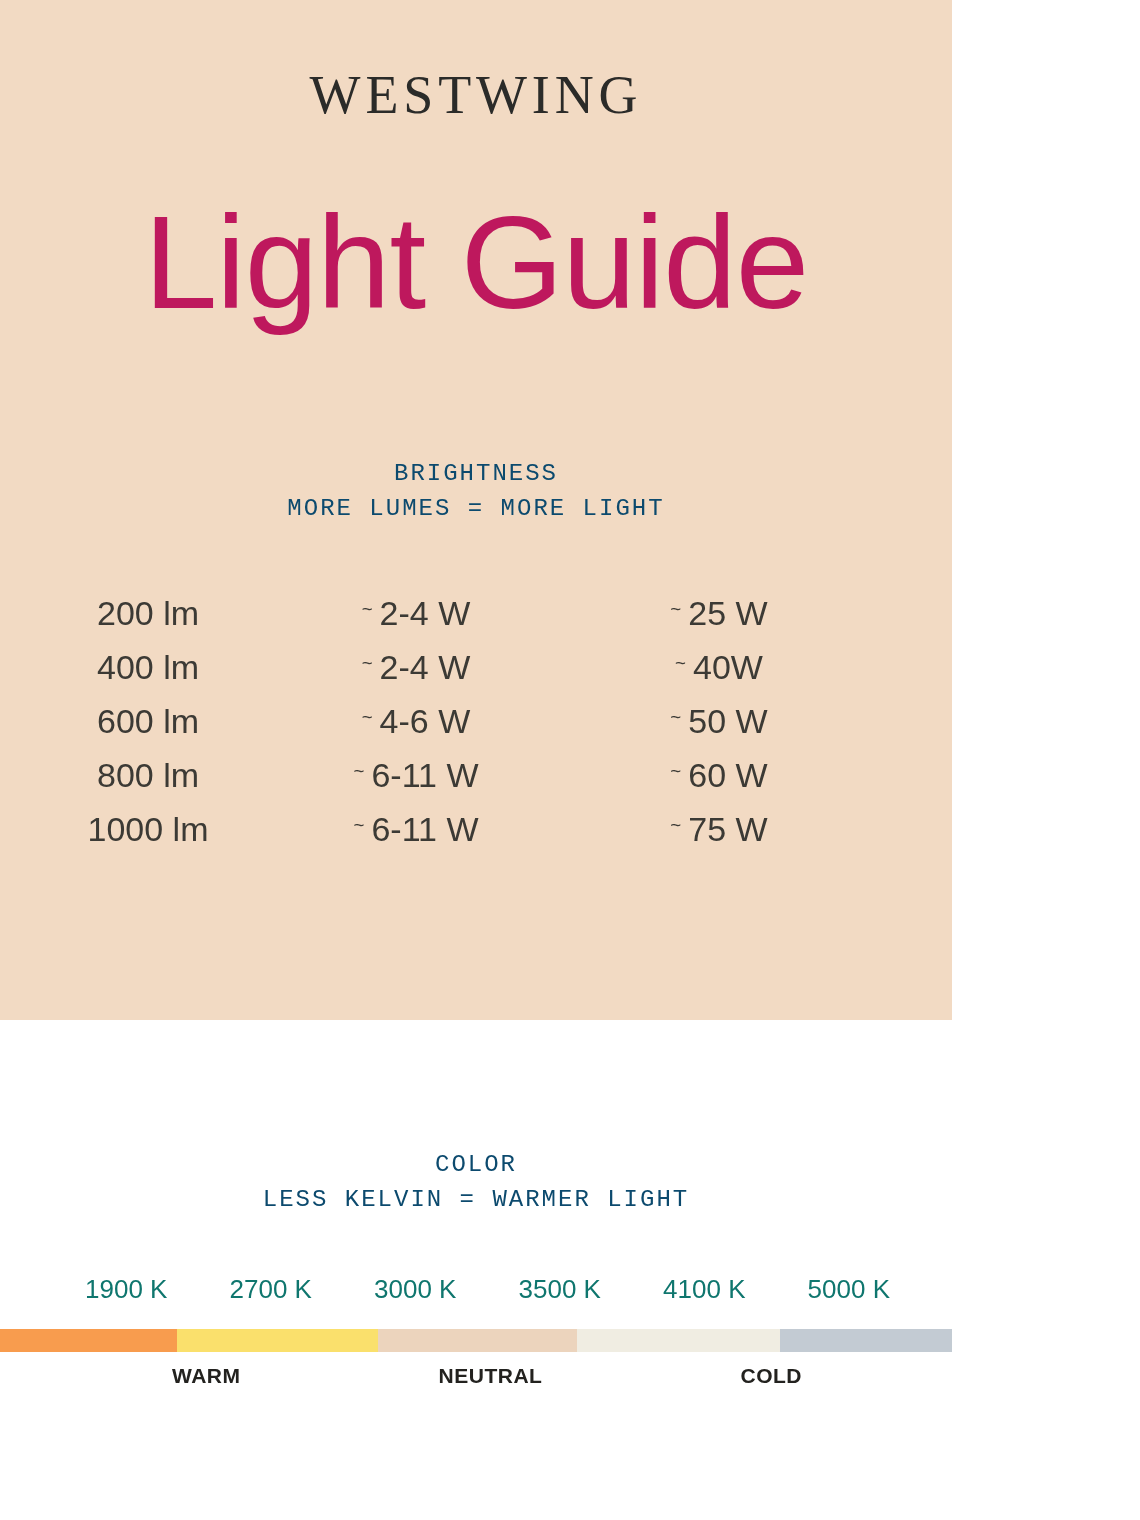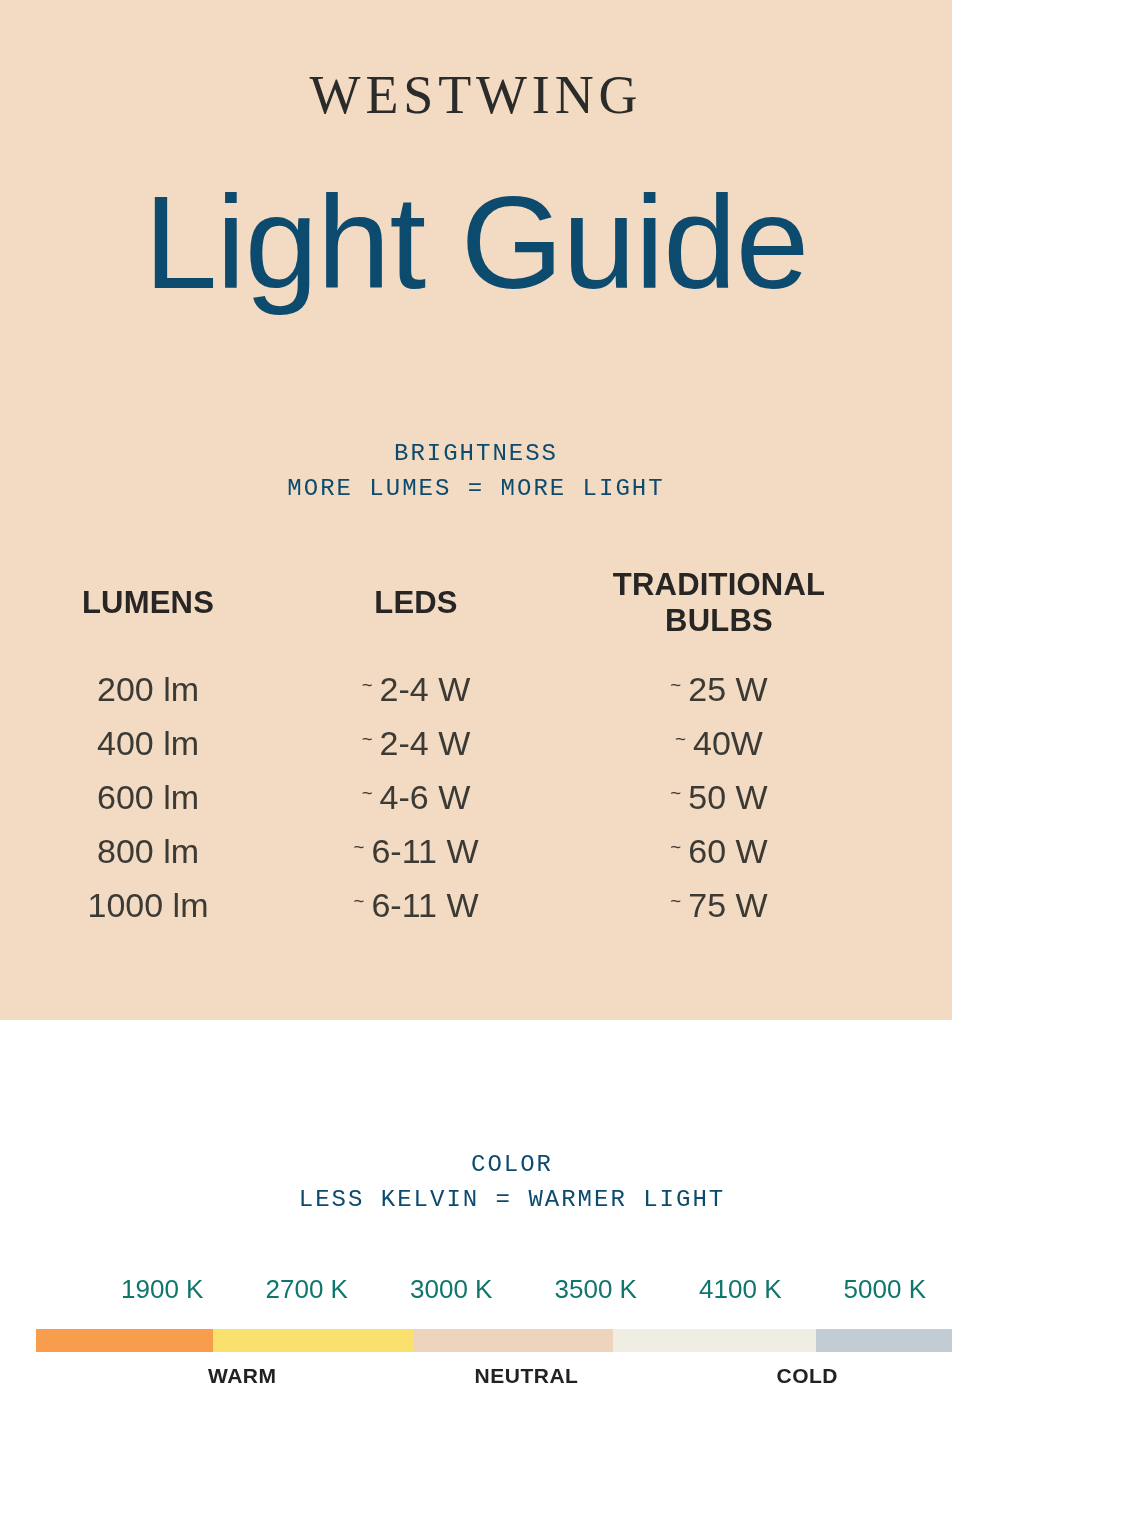--- a/index.html
+++ b/index.html
@@ -25,26 +25,26 @@
   .brand {
     padding-top: 66px;
     font-family: "Liberation Serif", serif;
     font-size: 54px;
     line-height: 1.1;
     letter-spacing: 0.09em;
     color: #2B2B29;
   }
 
   .title {
-    margin: 52px 0 0 0;
+    margin: 72px 0 0 0;
     font-weight: 400;
     font-size: 132px;
     line-height: 1.0;
     letter-spacing: -1px;
-    color: #0c4a6e;
+    color: #be185d;
   }
 
   .mono-block {
     font-family: Liberation Mono, monospace;
     color: #0c4a6e;
     font-size: 24px;
     line-height: 1.45;
     letter-spacing: 2px;
   }
   .section-top .mono-block { margin-top: 128px; }
@@ -136,25 +136,20 @@
 
     <h1 class="title">Light Guide</h1>
 
     <div class="mono-block">
       <div>BRIGHTNESS</div>
       <div>MORE LUMES = MORE LIGHT</div>
     </div>
 
     <div class="lumens-table">
 
-      <div class="t-row t-head">
-        <div class="th col-1">LUMENS</div>
-        <div class="th col-2">LEDS</div>
-        <div class="th col-3">TRADITIONAL BULBS</div>
-      </div>
 
       <div class="t-body">
 
         <div class="t-row">
           <div class="td col-1">200 lm</div>
           <div class="td col-2"><span class="approx">~</span><span>2-4 W</span></div>
           <div class="td col-3"><span class="approx">~</span><span>25 W</span></div>
         </div>
 
         <div class="t-row">
@@ -178,21 +173,21 @@
         <div class="t-row">
           <div class="td col-1">1000 lm</div>
           <div class="td col-2"><span class="approx">~</span><span>6-11 W</span></div>
           <div class="td col-3"><span class="approx">~</span><span>75 W</span></div>
         </div>
 
       </div>
     </div>
   </section>
 
-  <section class="section-bottom" style="background: rgb(255, 255, 255); padding-left: 36px;">
+  <section class="section-bottom" style="background: rgb(255, 255, 255);">
 
     <div class="mono-block">
       <div>COLOR</div>
       <div>LESS KELVIN = WARMER LIGHT</div>
     </div>
 
     <div class="kelvin-row">
       <span class="kelvin-label">1900 K</span>
       <span class="kelvin-label">2700 K</span>
       <span class="kelvin-label">3000 K</span>

